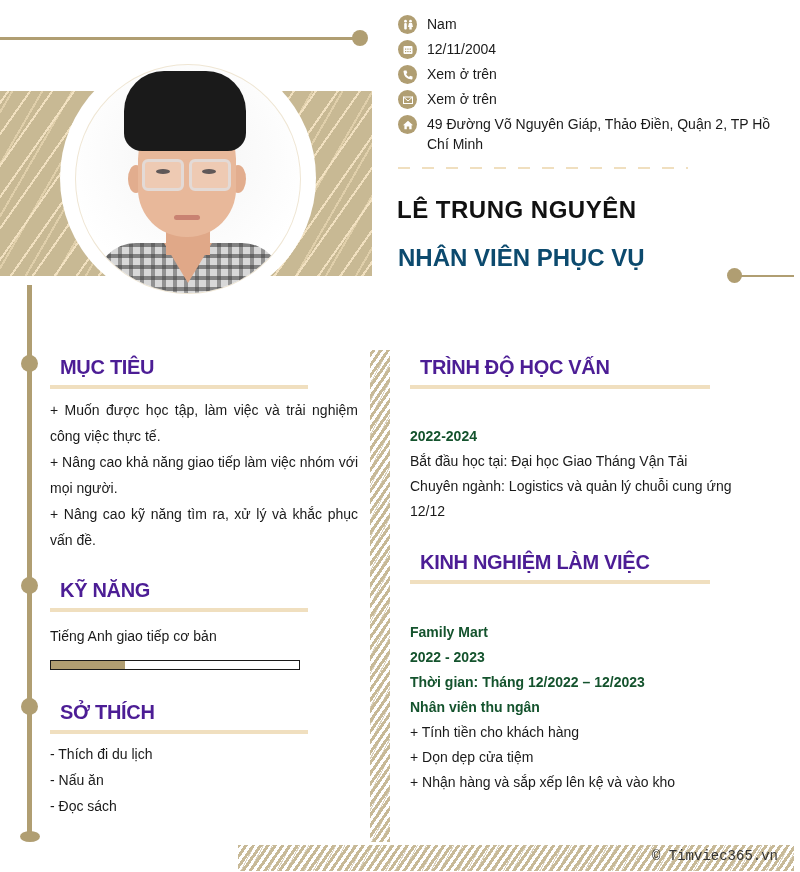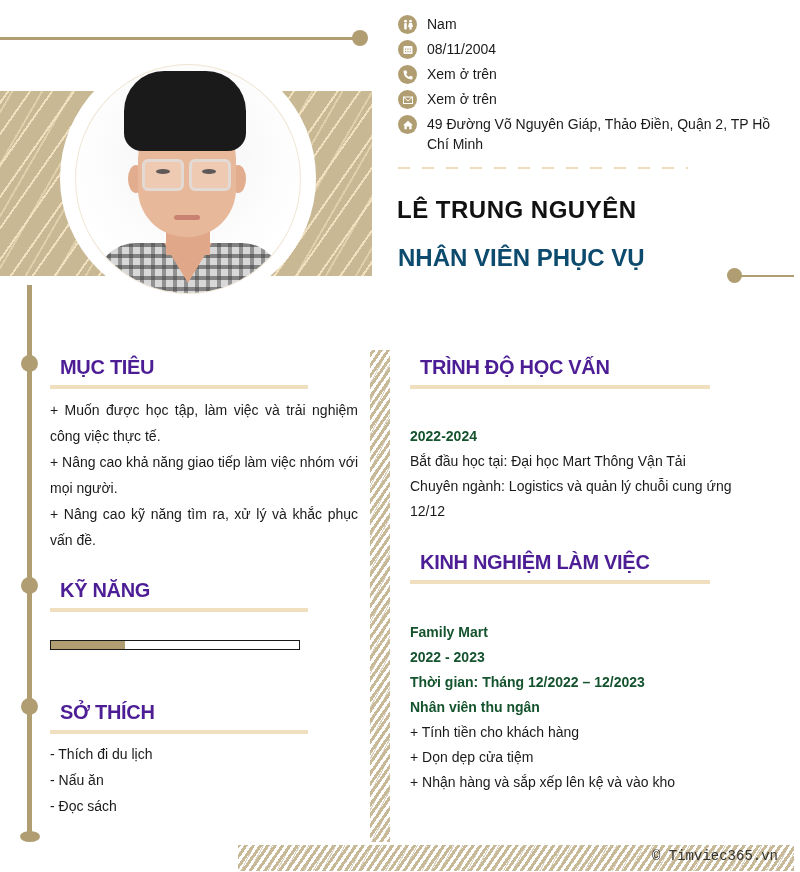--- a/index.html
+++ b/index.html
@@ -131,21 +131,21 @@
       <svg viewBox="0 0 12 12">
           <rect x="1.5" y="2" width="9" height="8" rx="1" fill="#fff"></rect>
           <rect x="3" y="4.5" width="1.3" height="1.2" fill="#b09e72"></rect>
           <rect x="5.3" y="4.5" width="1.3" height="1.2" fill="#b09e72"></rect>
           <rect x="7.6" y="4.5" width="1.3" height="1.2" fill="#b09e72"></rect>
           <rect x="3" y="7" width="1.3" height="1.2" fill="#b09e72"></rect>
           <rect x="5.3" y="7" width="1.3" height="1.2" fill="#b09e72"></rect>
           <rect x="7.6" y="7" width="1.3" height="1.2" fill="#b09e72"></rect>
         </svg>
     </span>
-    <span class="c-text">08/11/2004</span>
+    <span class="c-text">12/11/2004</span>
   </div>
   <div class="contact-row">
     <span class="c-icon">
       <svg viewBox="0 0 12 12">
           <path d="M2.5 1.5 L4.5 1.5 L5.3 4 L4 5 Q5 7.2 7 8 L8 6.7 L10.5 7.5 L10.5 9.5 Q10.5 10.5 9.5 10.5 Q2 10 1.5 2.5 Q1.5 1.5 2.5 1.5z" fill="#fff"></path>
         </svg>
     </span>
     <span class="c-text">Xem ở trên</span>
   </div>
   <div class="contact-row">
@@ -188,20 +188,21 @@
   <p>+ Muốn được học tập, làm việc và trải nghiệm công việc thực tế.</p>
   <p>+ Nâng cao khả năng giao tiếp làm việc nhóm với mọi người.</p>
   <p>+ Nâng cao kỹ năng tìm ra, xử lý và khắc phục vấn đề.</p>
 </div>
 
 <div class="section-head" style="left:50px; top:579px; width:258px;">
   <div class="section-title">KỸ NĂNG</div>
   <div class="section-rule"></div>
 </div>
 <div class="left-col" style="top:626px;">
+  <div class="skill-label">Tiếng Anh giao tiếp cơ bản</div>
   <div class="skill-bar">
     <div class="skill-fill" style="width:30%;"></div>
   </div>
 </div>
 
 <div class="section-head" style="left:50px; top:701px; width:258px;">
   <div class="section-title">SỞ THÍCH</div>
   <div class="section-rule"></div>
 </div>
 <div class="left-col" style="top:741px;">
@@ -213,21 +214,21 @@
 <div class="divider-strip hatch-light"></div>
 <div class="bottom-strip hatch-light"></div>
 <div class="copyright">© Timviec365.vn</div>
 
 <div class="section-head" style="left:410px; top:356px; width:300px;">
   <div class="section-title">TRÌNH ĐỘ HỌC VẤN</div>
   <div class="section-rule"></div>
 </div>
 <div class="right-col" style="top:424px;">
   <div class="entry-bold">2022-2024</div>
-  <div class="entry-text">Bắt đầu học tại: Đại học Mart Thông Vận Tải</div>
+  <div class="entry-text">Bắt đầu học tại: Đại học Giao Tháng Vận Tải</div>
   <div class="entry-text">Chuyên ngành: Logistics và quản lý chuỗi cung ứng</div>
   <div class="entry-text">12/12</div>
 </div>
 
 <div class="section-head" style="left:410px; top:551px; width:300px;">
   <div class="section-title">KINH NGHIỆM LÀM VIỆC</div>
   <div class="section-rule"></div>
 </div>
 <div class="right-col" style="top:620px;">
   <div class="entry-bold">Family Mart</div>

